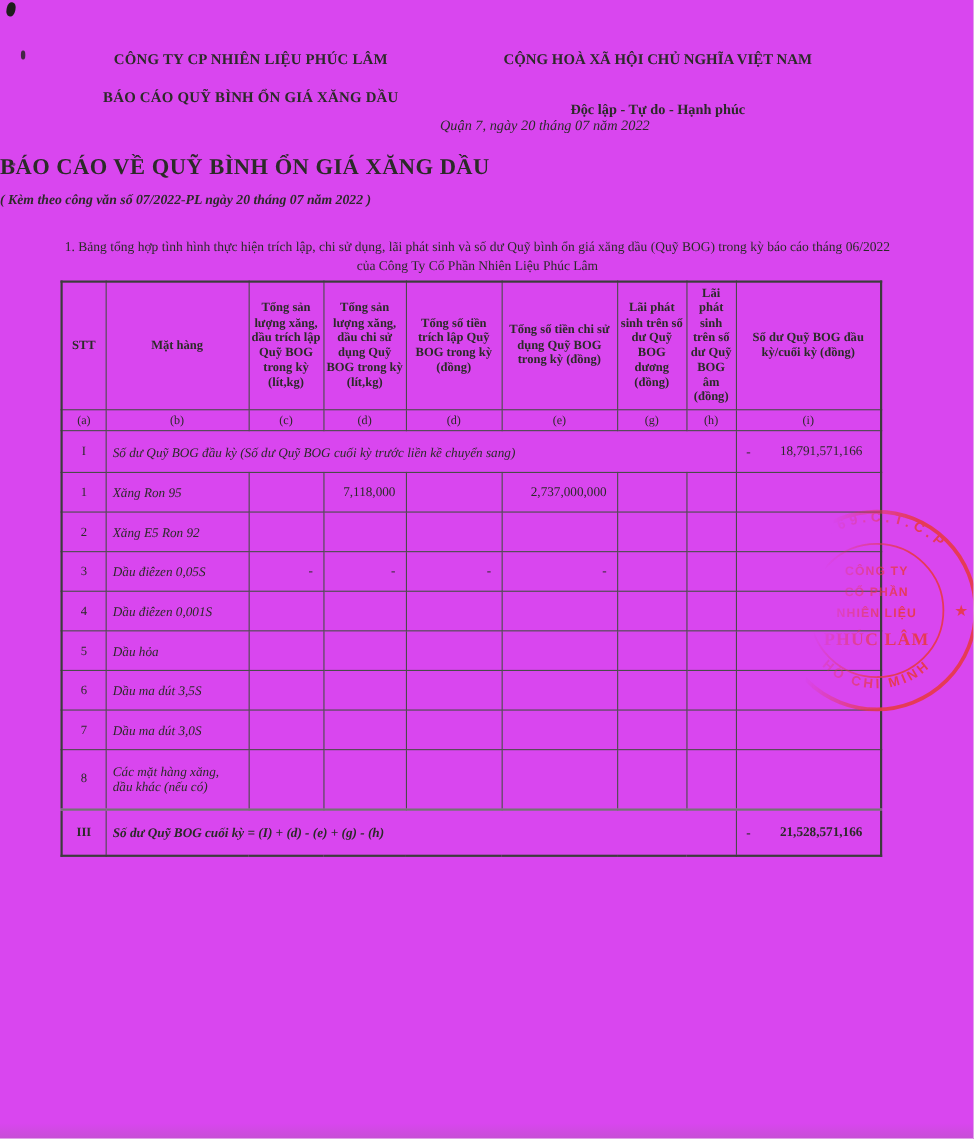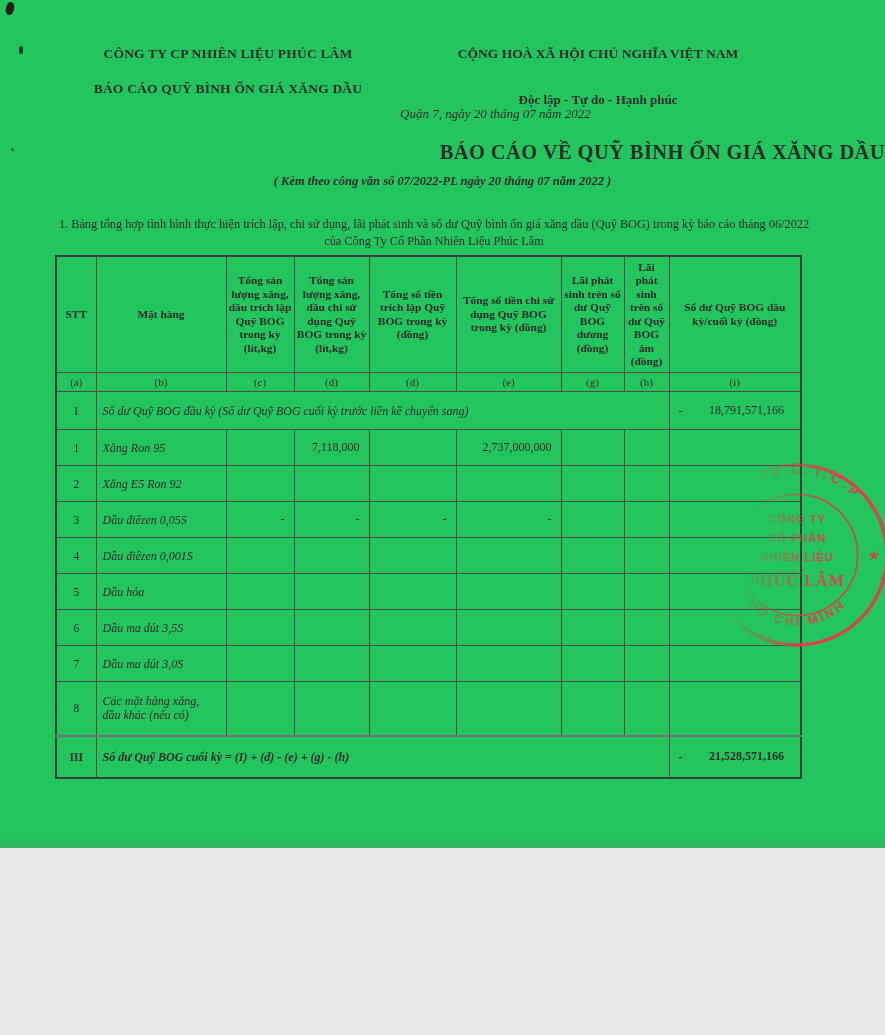--- a/index.html
+++ b/index.html
@@ -1,28 +1,28 @@
 <!DOCTYPE html>
 <html><head>
 <meta charset="utf-8">
 <style>
   html,body{margin:0;padding:0;background:#e9e9e9;}
-  .page{position:relative;width:885px;height:848px;background:#22c55e;overflow:hidden;
+  .page{position:relative;width:885px;height:1035px;background:#d946ef;overflow:hidden;
         font-family:"Liberation Serif","DejaVu Serif",serif;color:#2b2b28;}
   
   .hdr-left{position:absolute;left:58px;top:46px;width:340px;text-align:center;}
   .hdr-left div{font-weight:bold;font-size:13.5px;margin-bottom:19px;letter-spacing:.2px;}
   .hdr-right{position:absolute;left:428px;top:46px;width:340px;text-align:center;}
   .hdr-right .motto-line1{font-weight:bold;font-size:13.5px;margin-bottom:30px;text-align:center;}
   .hdr-right .motto-line2{font-weight:bold;font-size:13px;}
   .dateline{position:absolute;left:400px;top:106px;width:290px;text-align:left;
             font-style:italic;font-size:13px;}
-  .doc-title{position:absolute;left:0;top:141px;width:885px;text-align:right;
+  .doc-title{position:absolute;left:0;top:141px;width:885px;text-align:left;
              font-weight:bold;font-size:20.5px;letter-spacing:.4px;}
-  .doc-subtitle{position:absolute;left:0;top:174px;width:885px;text-align:center;
+  .doc-subtitle{position:absolute;left:0;top:174px;width:885px;
                 font-style:italic;font-weight:600;font-size:12.5px;}
   .intro{position:absolute;left:28px;top:216px;width:812px;text-align:center;
          font-size:12.3px;line-height:17px;}
   
   .tbl-wrap{position:absolute;left:55px;top:255px;}
   table.report{border-collapse:collapse;table-layout:fixed;width:745px;
                border:2px solid #3c3c3c;font-size:12px;}
   table.report td,table.report th{border:1px solid #4b4b4b;vertical-align:middle;
                overflow:hidden;}
   th.colhead{font-weight:bold;font-size:11.4px;line-height:13.5px;text-align:center;

